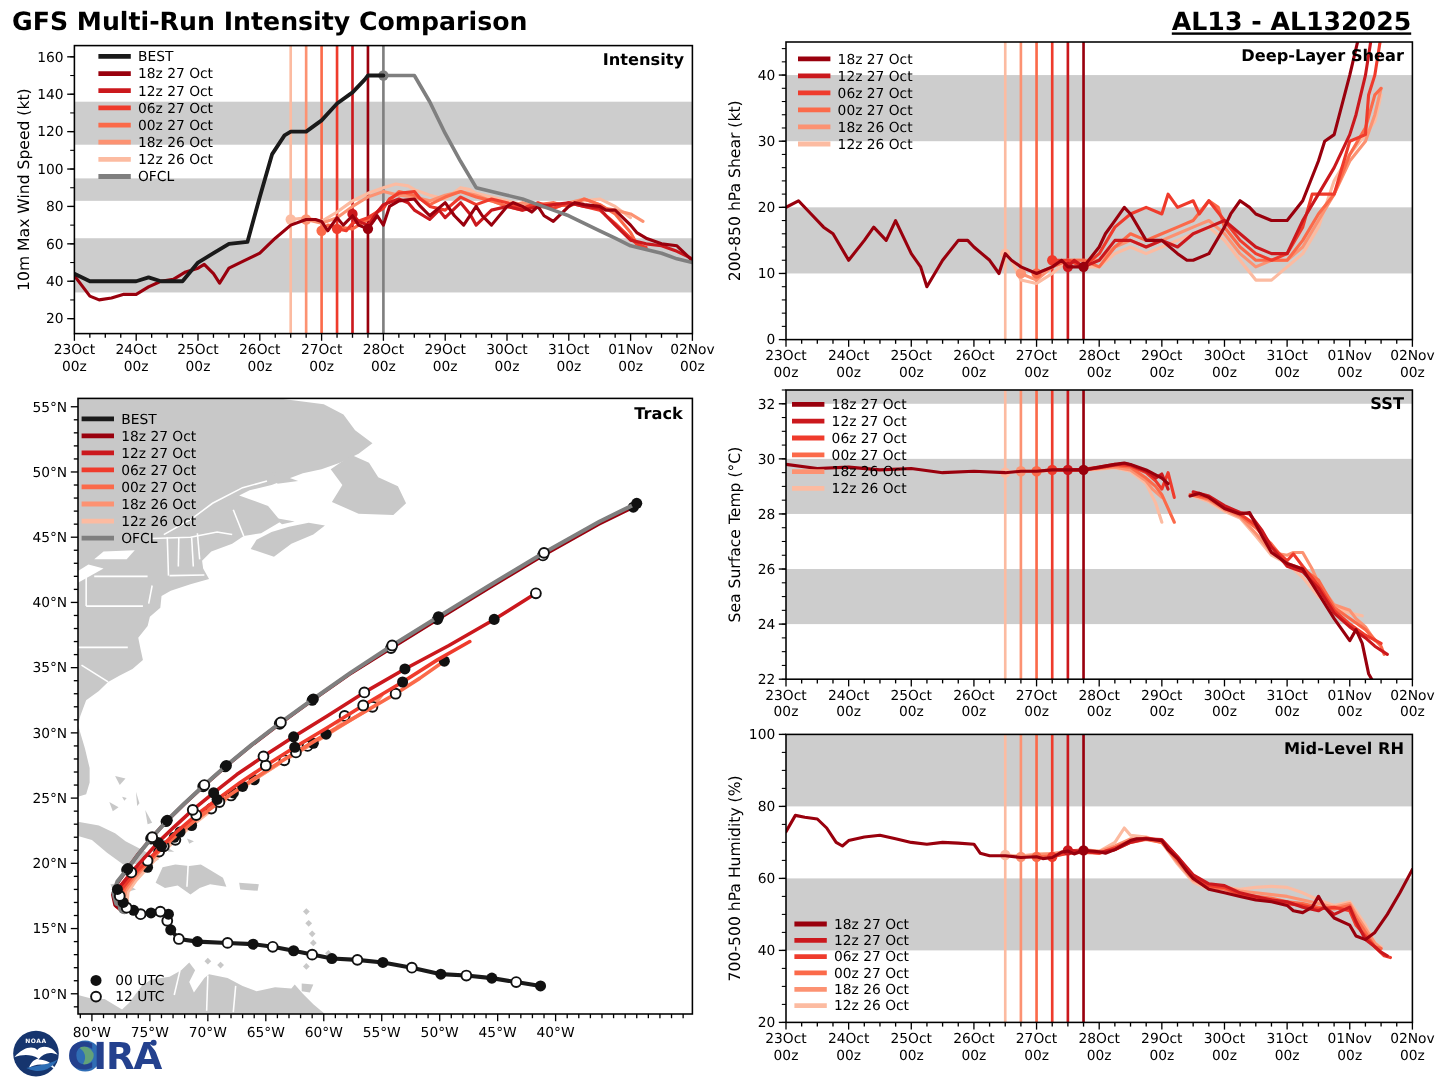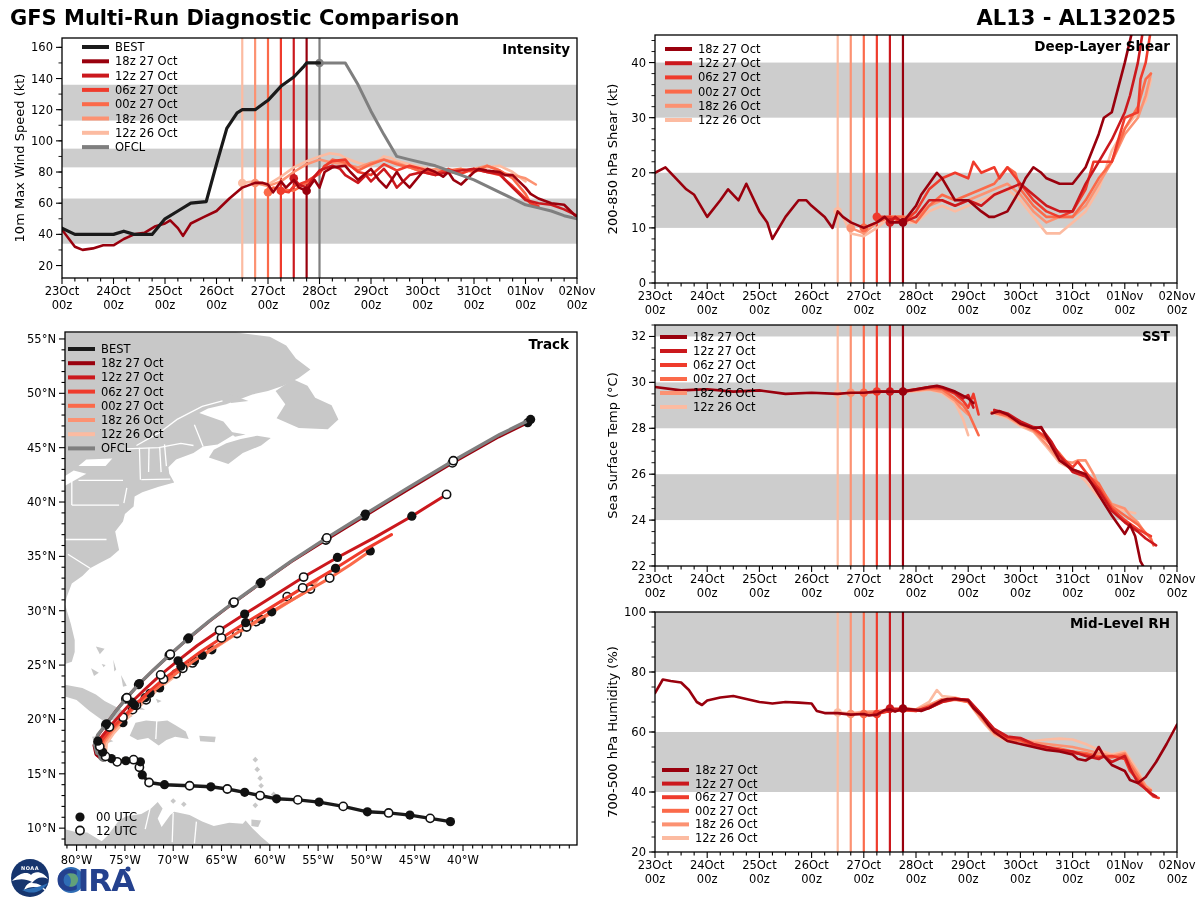--- a/index.html
+++ b/index.html
@@ -1,31 +1,31 @@
 <!DOCTYPE html>
 <html><head>
 <meta charset="utf-8">
 <style>
   html,body{margin:0;padding:0;background:#fff;}
   body{width:1200px;height:900px;position:relative;font-family:"DejaVu Sans","Liberation Sans",sans-serif;overflow:hidden;}
   .hdr{position:absolute;top:6px;font-weight:bold;font-size:21px;color:#000;letter-spacing:0px;}
   #title{left:10px;}
-  #stormid{right:24px;text-align:right;}
+  #stormid{right:24px;text-align:right;text-decoration:underline;}
   svg{position:absolute;overflow:visible;}
   #intensity-svg{left:0;top:0;}
   #shear-svg{left:600px;top:0;}
   #track-svg{left:0;top:330px;}
   #sst-svg{left:600px;top:320px;}
   #rh-svg{left:600px;top:600px;}
   #logos{position:absolute;left:8px;top:856px;width:220px;height:44px;}
 </style>
 </head>
 <body>
 
-<div class="hdr" id="title">GFS Multi-Run Diagnostic Comparison</div>
+<div class="hdr" id="title">GFS Multi-Run Intensity Comparison</div>
 <div class="hdr" id="stormid">AL13 - AL132025</div>
 
 <svg id="intensity-svg" width="600" height="330">
     <defs>
       <clipPath id="cp-intensity">
         <rect x="62" y="38" width="515" height="240"></rect>
       </clipPath>
     </defs>
     <g>
       <g>

